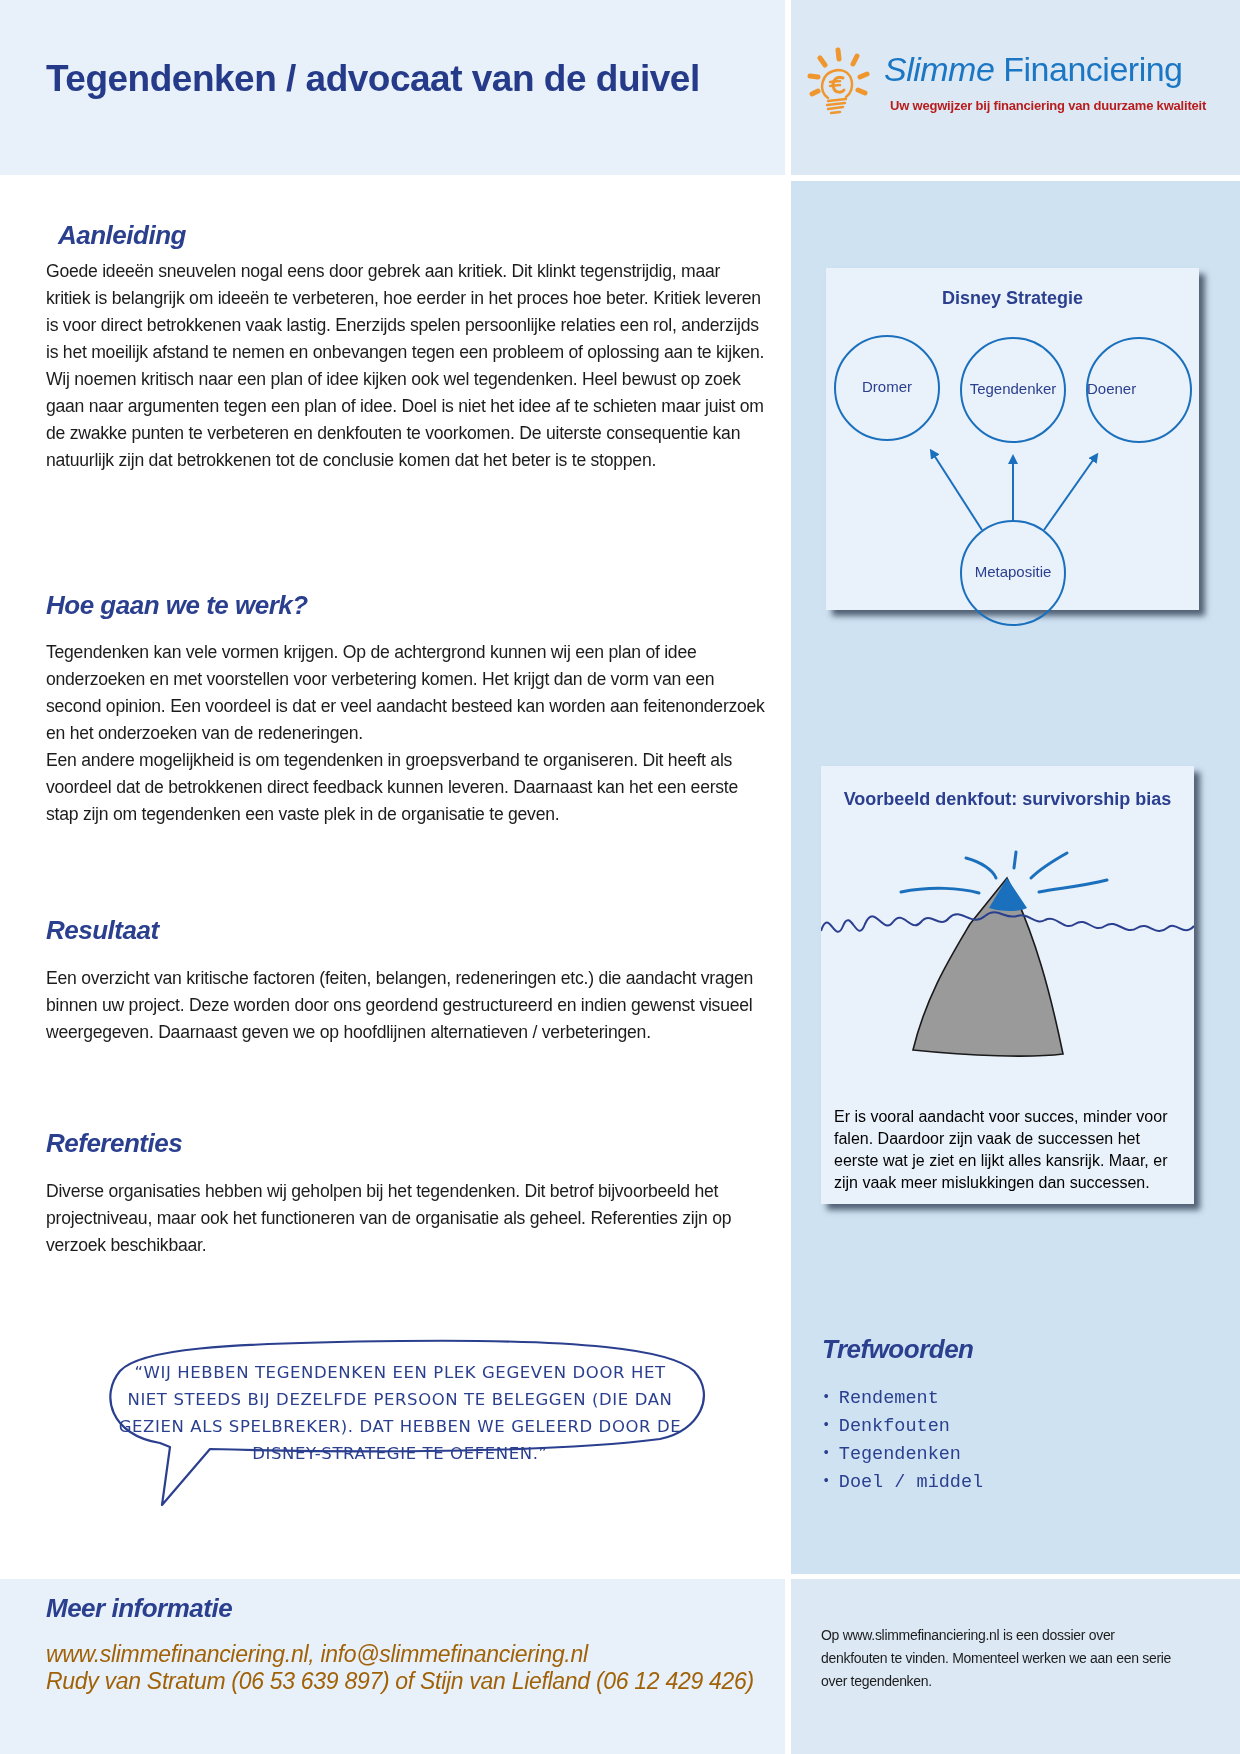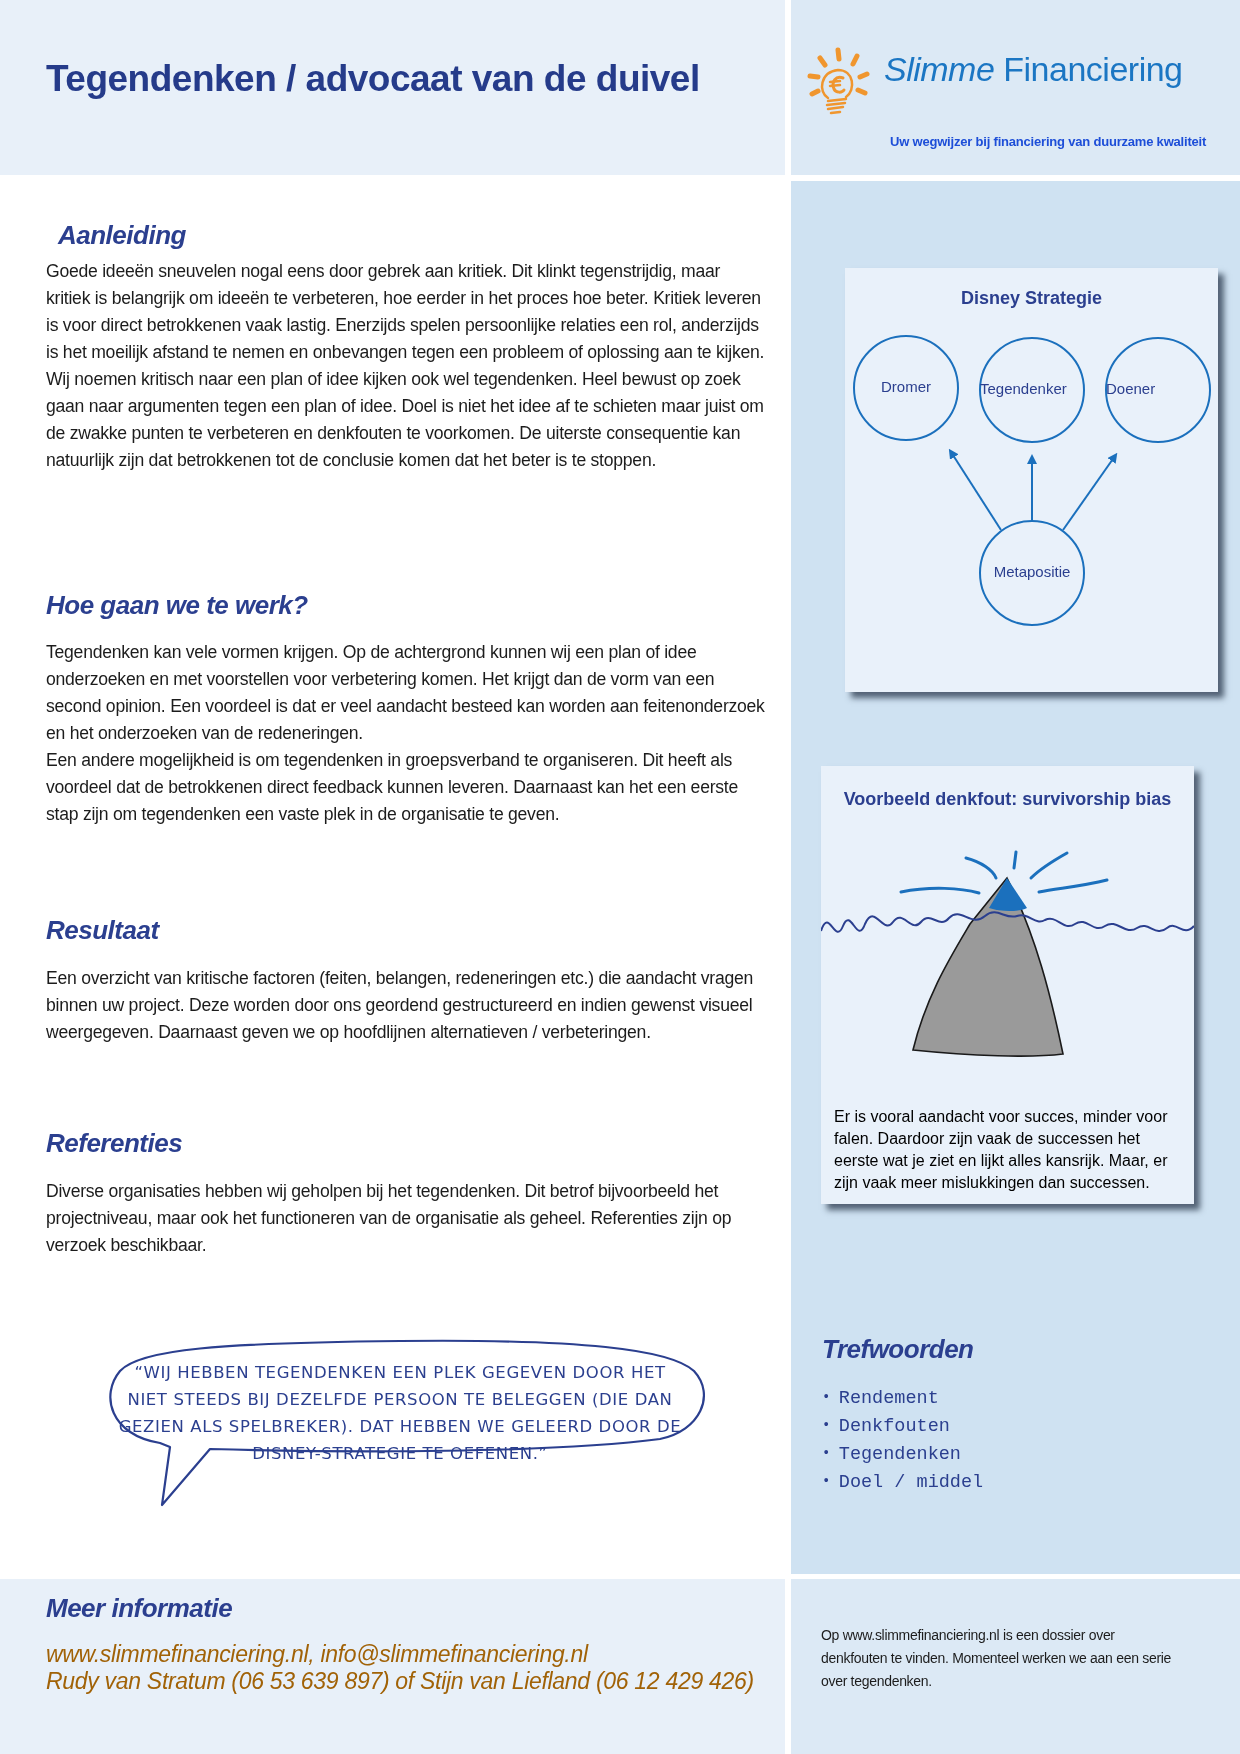--- a/index.html
+++ b/index.html
@@ -17,21 +17,21 @@
   .ftr-left { left: 0; top: 1579px; width: 785px; height: 175px; background: #e8f0f9; }
   .ftr-right { left: 791px; top: 1579px; width: 449px; height: 175px; background: #dce9f5; }
 
   .title {
     left: 46px; top: 58px; font-size: 37px; font-weight: bold; color: #253b8a;
     letter-spacing: -0.5px; white-space: nowrap;
   }
   .logo { left: 806px; top: 44px; width: 420px; height: 80px; }
   .logo-name { position: absolute; left: 78px; top: 6px; font-size: 34px; color: #1b76c3; white-space: nowrap; letter-spacing: -0.5px; }
   .logo-name i { font-style: italic; }
-  .logo-tag { position: absolute; left: 84px; top: 54px; font-size: 13px; font-weight: bold; color: #1d4ed8; white-space: nowrap; letter-spacing: -0.2px; margin-top: 36px; }
+  .logo-tag { position: absolute; left: 84px; top: 54px; font-size: 13px; font-weight: bold; color: #b91c1c; white-space: nowrap; letter-spacing: -0.2px; }
 
   .h2 {
     font-size: 26px; font-style: italic; font-weight: bold; color: #2b3f8f;
     letter-spacing: -0.5px; white-space: nowrap;
   }
   .body-text {
     font-size: 17.6px; line-height: 27px; color: #1c1c1c; width: 720px;
     letter-spacing: -0.25px;
   }
   .body-text p { margin: 0; }
@@ -109,40 +109,40 @@
 <h2 class="abs h2" style="left:46px;top:1128px;margin:0">Referenties</h2>
 <div class="abs body-text" style="left:46px;top:1178px">
   <p>Diverse organisaties hebben wij geholpen bij het tegendenken. Dit betrof bijvoorbeeld het projectniveau, maar ook het functioneren van de organisatie als geheel. Referenties zijn op verzoek beschikbaar.</p>
 </div>
 
 <svg class="abs" style="left:100px;top:1335px" width="610" height="180" viewBox="0 0 610 180">
   <path d="M60 108 C10 100 0 60 20 36 C40 14 120 8 300 6 C480 4 570 14 594 36 C616 60 600 96 560 104 C450 118 250 118 110 114 L62 170 L70 112 Z" fill="none" stroke="#2b3f8f" stroke-width="2.2" stroke-linejoin="round"></path>
 </svg>
 <div class="quote-text">“Wij hebben tegendenken een plek gegeven door het niet steeds bij dezelfde persoon te beleggen (die dan gezien als spelbreker). Dat hebben we geleerd door de Disney-strategie te oefenen.”</div>
 
-<div class="abs card" style="left:845px;top:268px;width:373px;height:424px">
+<div class="abs card" style="left:826px;top:268px;width:373px;height:342px">
   <div class="card-title" style="top:20px">Disney Strategie</div>
   <svg width="373" height="376" viewBox="0 0 373 376" style="position:absolute;left:0;top:0">
     <defs>
       <marker id="arr" markerWidth="10" markerHeight="10" refX="6" refY="5" orient="auto" markerUnits="userSpaceOnUse">
         <path d="M0 0 L10 5 L0 10 Z" fill="#1b70bd"></path>
       </marker>
     </defs>
     <g fill="none" stroke="#1b70bd" stroke-width="2">
       <circle cx="61" cy="120" r="52"></circle>
       <circle cx="187" cy="122" r="52"></circle>
       <circle cx="313" cy="122" r="52"></circle>
       <circle cx="187" cy="305" r="52"></circle>
       <line x1="156" y1="262" x2="106" y2="184" marker-end="url(#arr)"></line>
       <line x1="187" y1="253" x2="187" y2="190" marker-end="url(#arr)"></line>
       <line x1="218" y1="262" x2="270" y2="188" marker-end="url(#arr)"></line>
     </g>
   </svg>
   <div style="position:absolute;left:9px;top:110px;width:104px;text-align:center;font-size:15px;color:#2b3f8f">Dromer</div>
-  <div style="position:absolute;left:135px;top:112px;width:104px;font-size:15px;color:#2b3f8f">Tegendenker</div>
+  <div style="position:absolute;left:135px;top:112px;width:104px;text-align:center;font-size:15px;color:#2b3f8f">Tegendenker</div>
   <div style="position:absolute;left:261px;top:112px;width:104px;font-size:15px;color:#2b3f8f">Doener</div>
   <div style="position:absolute;left:135px;top:295px;width:104px;text-align:center;font-size:15px;color:#2b3f8f">Metapositie</div>
 </div>
 
 <div class="abs card" style="left:821px;top:766px;width:373px;height:438px">
   <div class="card-title" style="top:23px">Voorbeeld denkfout: survivorship bias</div>
   <svg width="373" height="260" viewBox="0 0 373 260" style="position:absolute;left:0;top:70px">
     <path d="M186 42 L149 88 C130 120 105 160 92 214 C150 220 210 222 242 218 C230 160 215 100 186 42 Z" fill="#9a9a9a" stroke="#1a1a1a" stroke-width="1.6"></path>
     <path d="M186 42 L168 72 C180 76 198 76 206 72 Z" fill="#1b70bd"></path>
     <path d="M0 95 C8 70 14 110 22 90 C30 70 36 110 44 88 C54 66 62 100 72 86 C82 72 90 98 100 86 C110 74 118 94 128 82 C140 70 150 92 164 80 C176 70 184 84 196 80 C208 76 214 90 224 84 C236 78 242 96 254 88 C266 80 272 98 284 90 C296 82 304 100 316 92 C328 84 334 102 346 92 C356 84 362 102 373 90" fill="none" stroke="#2b3f8f" stroke-width="2"></path>

